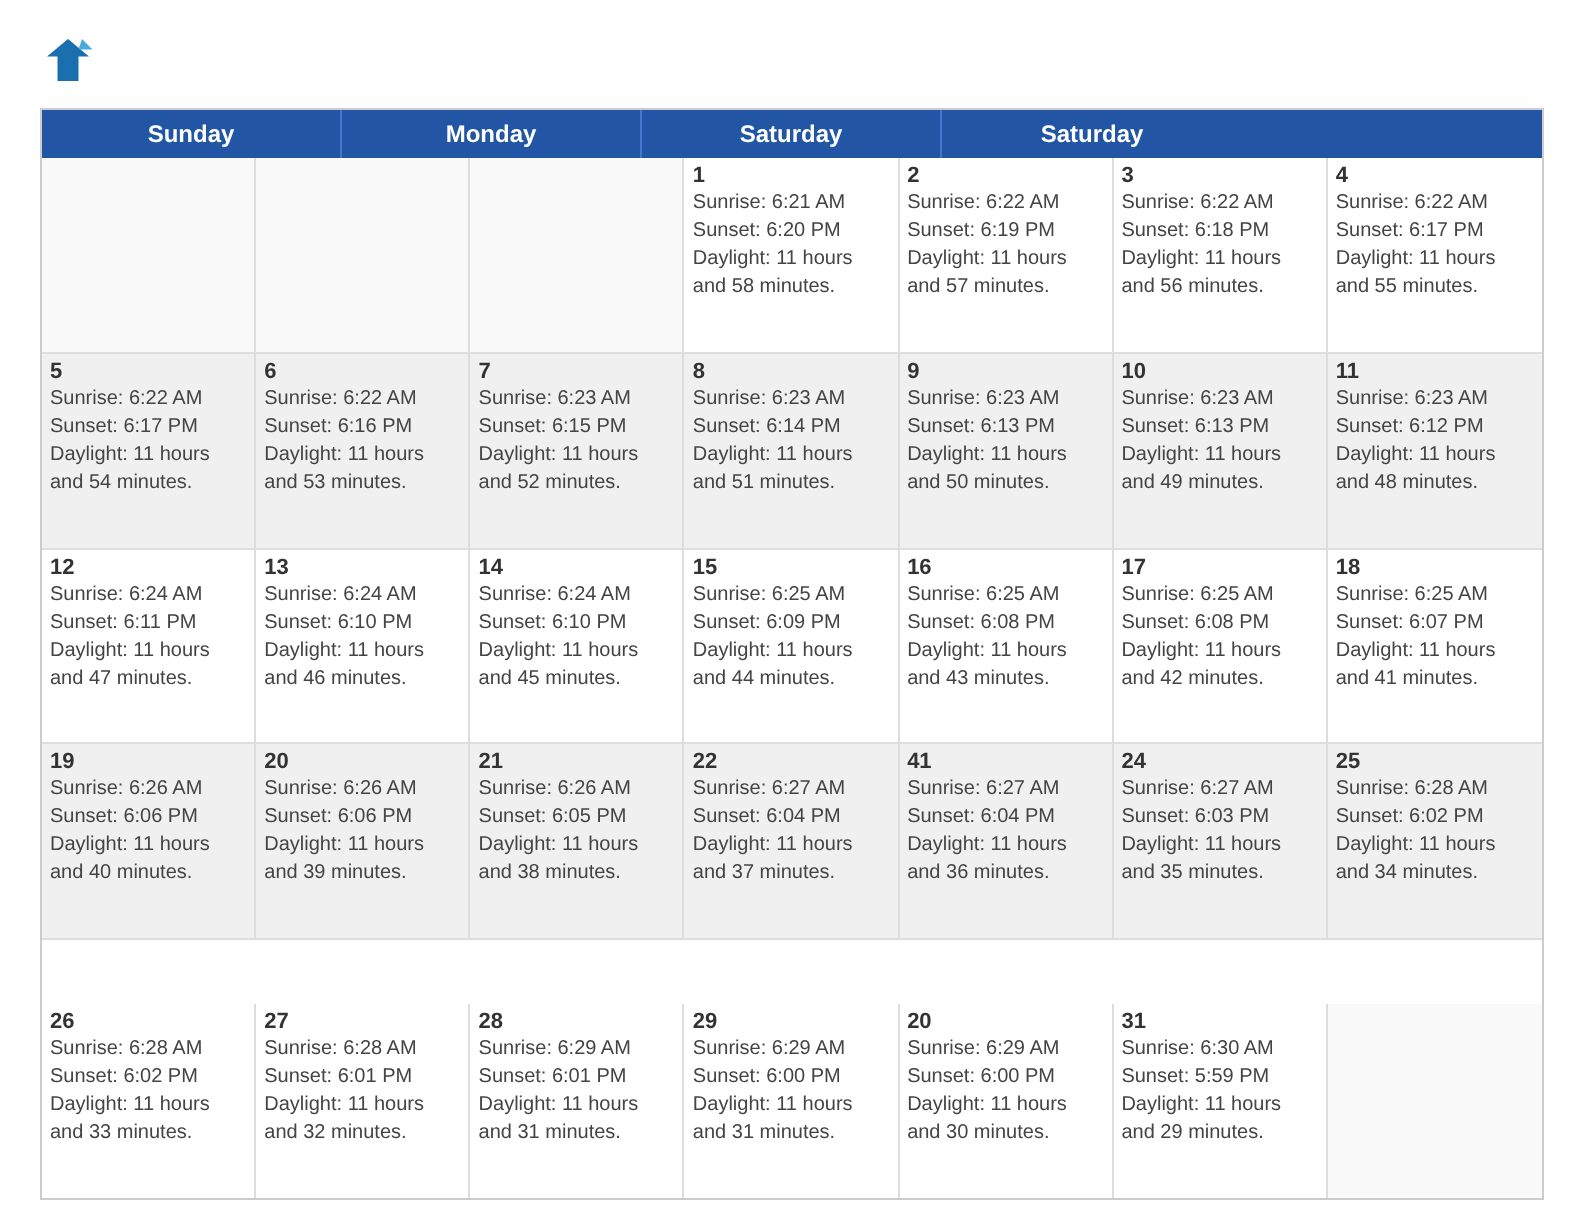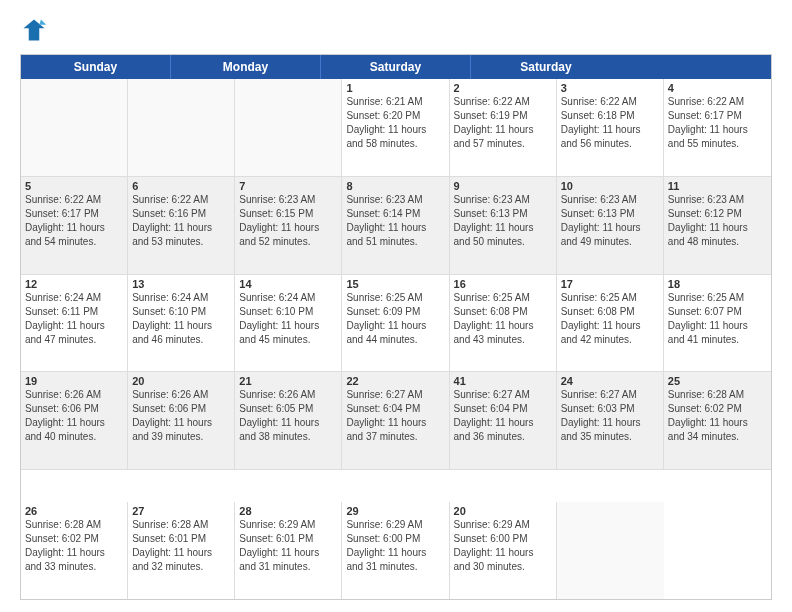--- a/index.html
+++ b/index.html
@@ -266,17 +266,21 @@
             <div class="cell-text">Sunrise: 6:29 AM<br>Sunset: 6:01 PM<br>Daylight: 11 hours and 31 minutes.</div>
           </div>
           <div class="cal-cell">
             <span class="day-num">29</span>
             <div class="cell-text">Sunrise: 6:29 AM<br>Sunset: 6:00 PM<br>Daylight: 11 hours and 31 minutes.</div>
           </div>
           <div class="cal-cell">
             <span class="day-num">20</span>
             <div class="cell-text">Sunrise: 6:29 AM<br>Sunset: 6:00 PM<br>Daylight: 11 hours and 30 minutes.</div>
           </div>
+          <div class="cal-cell">
+            <span class="day-num">31</span>
+            <div class="cell-text">Sunrise: 6:30 AM<br>Sunset: 5:59 PM<br>Daylight: 11 hours and 29 minutes.</div>
+          </div>
           <div class="cal-cell empty"></div>
         </div>
       </div>
   </div>
 </div>
 
 </body></html>

